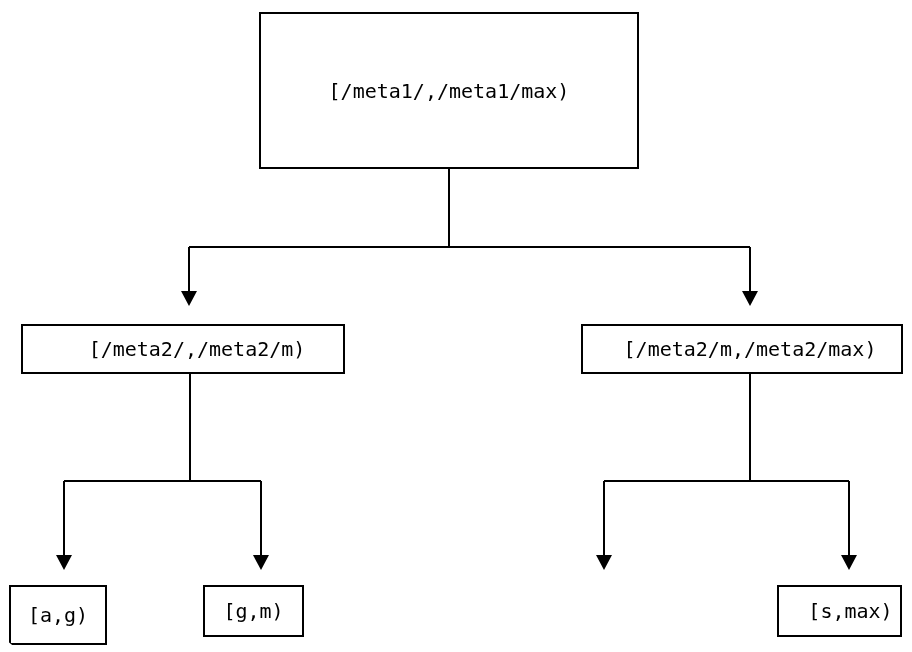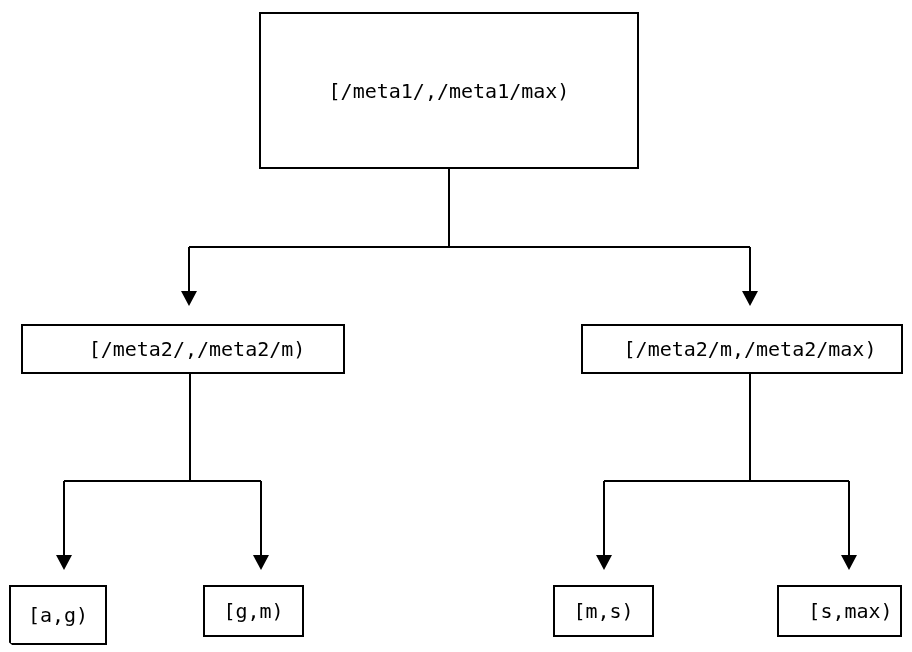--- a/index.html
+++ b/index.html
@@ -141,21 +141,18 @@
   </div>
 
   <div class="node" id="node-leaf-0">
     <span class="node-label">[a,g)</span>
   </div>
 
   <div class="node" id="node-leaf-1">
     <span class="node-label">[g,m)</span>
   </div>
 
-  <div class="node" id="node-leaf-2">
-    <span class="node-label">[m,s)</span>
-  </div>
 
   <div class="node" id="node-leaf-3">
     <span class="node-label">[s,max)</span>
   </div>
 
 </div>
 
 </body></html>

